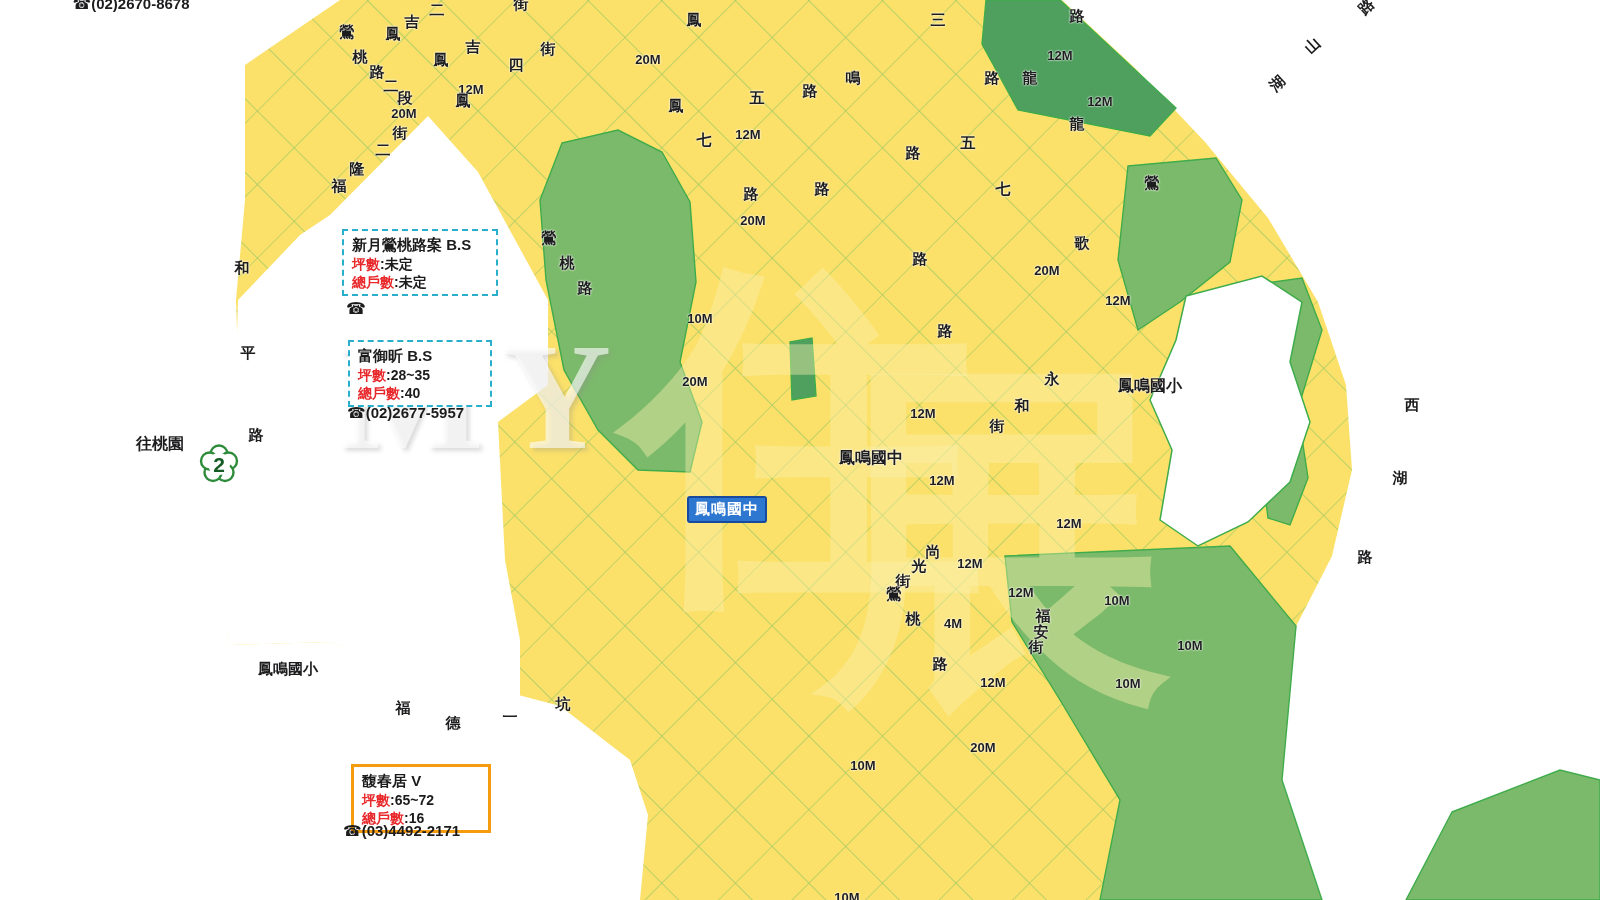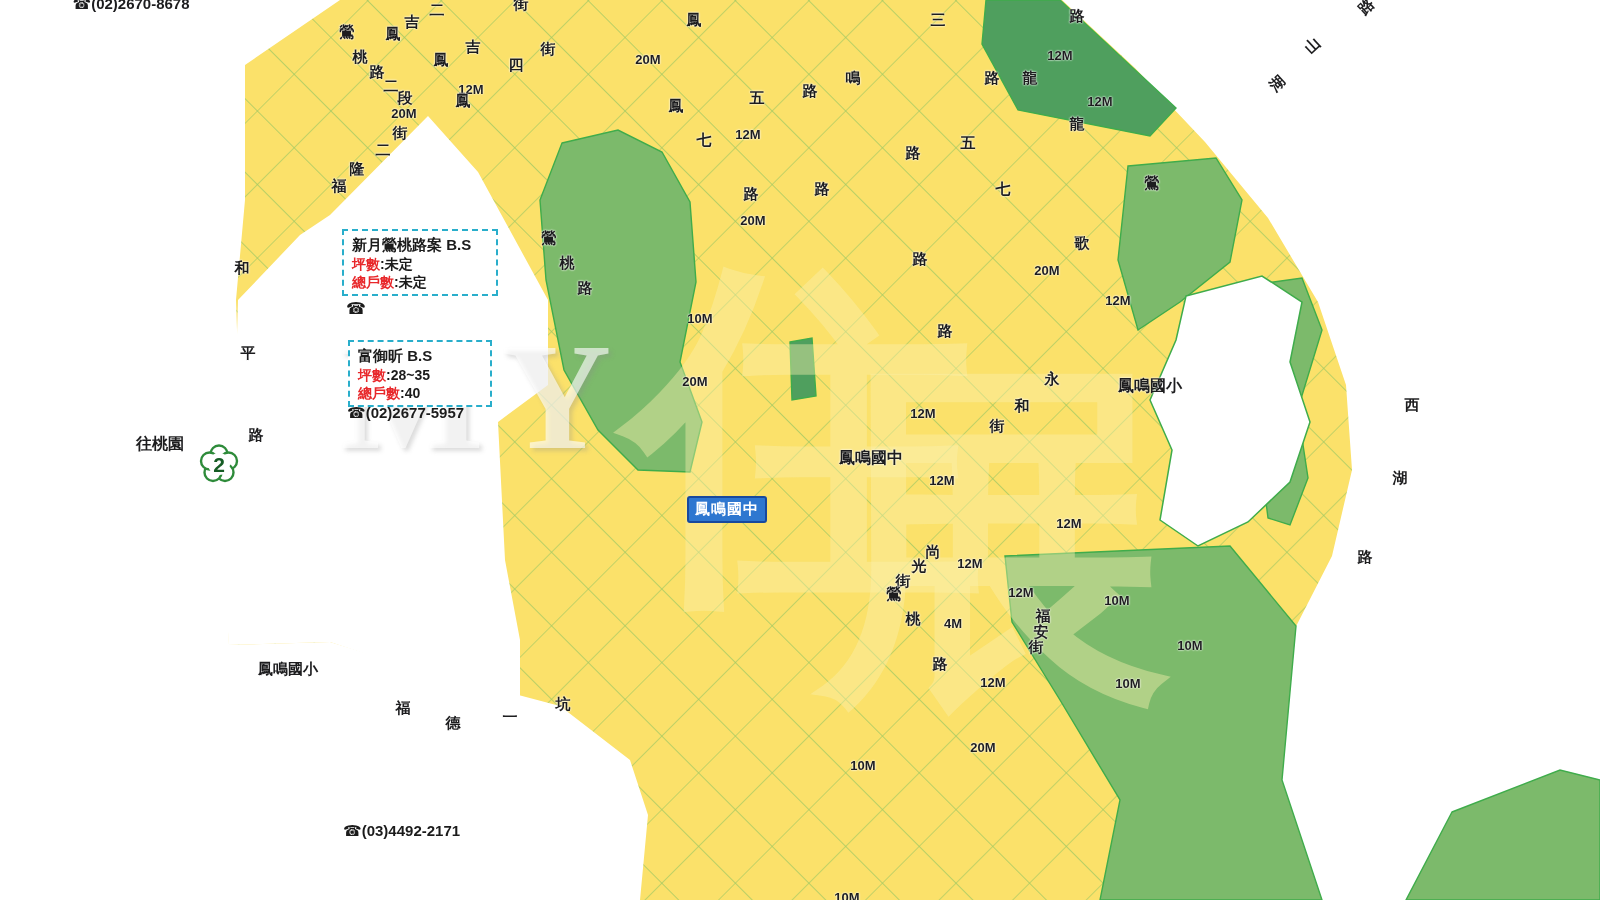--- a/index.html
+++ b/index.html
@@ -320,20 +320,25 @@
   </div>
   <div class="pphone" style="left:346px;top:299px;font-size:16px;">☎</div>
 
   <div class="pbox dashed" style="left:348px;top:340px;width:124px;">
     <div class="ptitle">富御昕 B.S</div>
     <div class="prow"><span class="red">坪數</span>:<span>28~35</span></div>
     <div class="prow"><span class="red">總戶數</span>:<span>40</span></div>
   </div>
   <div class="pphone" style="left:347px;top:404px;">☎(02)2677-5957</div>
 
+  <div class="pbox solid" style="left:351px;top:764px;width:118px;">
+    <div class="ptitle">馥春居 V</div>
+    <div class="prow"><span class="red">坪數</span>:<span>65~72</span></div>
+    <div class="prow"><span class="red">總戶數</span>:<span>16</span></div>
+  </div>
   <div class="pphone" style="left:343px;top:822px;">☎(03)4492-2171</div>
 
   <div class="station" style="left:687px;top:496px;">鳳鳴國中</div>
 
   <div class="shield" style="left:199px;top:443px;">
     <svg width="40" height="42" viewBox="0 0 40 42">
       <g stroke="#2E8B3A" stroke-width="2.4" fill="#ffffff">
         <circle cx="20" cy="11" r="8.5"></circle>
           <circle cx="29.5" cy="18" r="8.5"></circle>
           <circle cx="26" cy="29.5" r="8.5"></circle>

